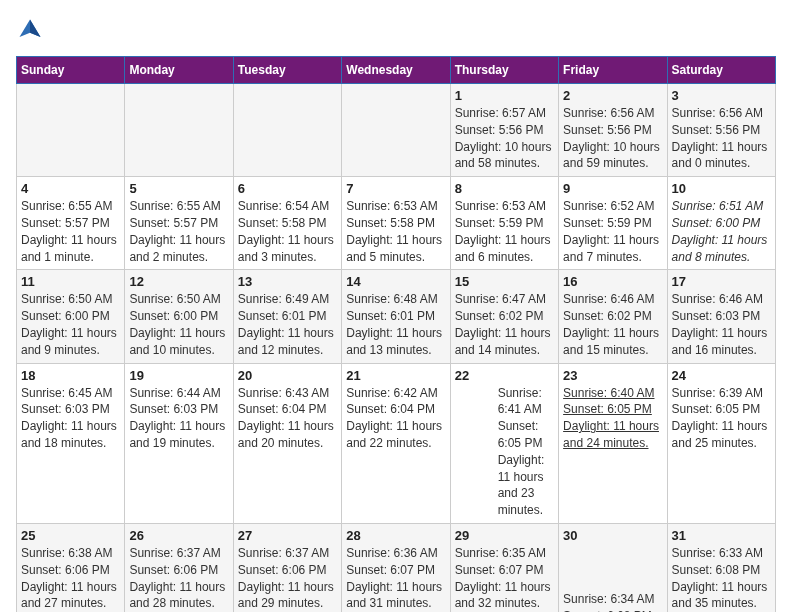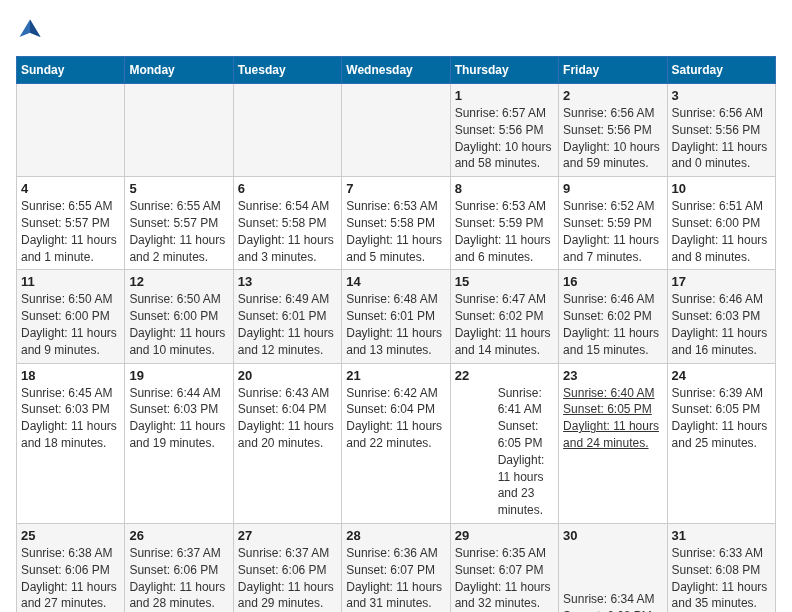--- a/index.html
+++ b/index.html
@@ -45,21 +45,21 @@
     .location {
       font-size: 16px;
       color: #444;
     }
     table {
       width: 100%;
       border-collapse: collapse;
       font-size: 11px;
     }
     thead th {
-      background-color: #0369a1;
+      background-color: #701a75;
       color: #fff;
       padding: 6px 4px;
       text-align: left;
       font-size: 12px;
       font-weight: bold;
       border: 1px solid #2e6db4;
     }
     tbody td {
       border: 1px solid #ccc;
       vertical-align: top;
@@ -187,21 +187,21 @@
         </td>
         <td>
           <span class="day-num">9</span>
           <div class="day-info" style="white-space: pre-line;">Sunrise: 6:52 AM
 Sunset: 5:59 PM
 Daylight: 11 hours
 and 7 minutes.</div>
         </td>
         <td>
           <span class="day-num">10</span>
-          <div class="day-info" style="white-space: pre-line;">Sunrise: 6:51 AM
+          <div class="day-info" style="white-space: pre-line; font-style: italic;">Sunrise: 6:51 AM
 Sunset: 6:00 PM
 Daylight: 11 hours
 and 8 minutes.</div>
         </td>
       </tr>
       <tr>
         <td>
           <span class="day-num">11</span>
           <div class="day-info" style="white-space: pre-line;">Sunrise: 6:50 AM
 Sunset: 6:00 PM

